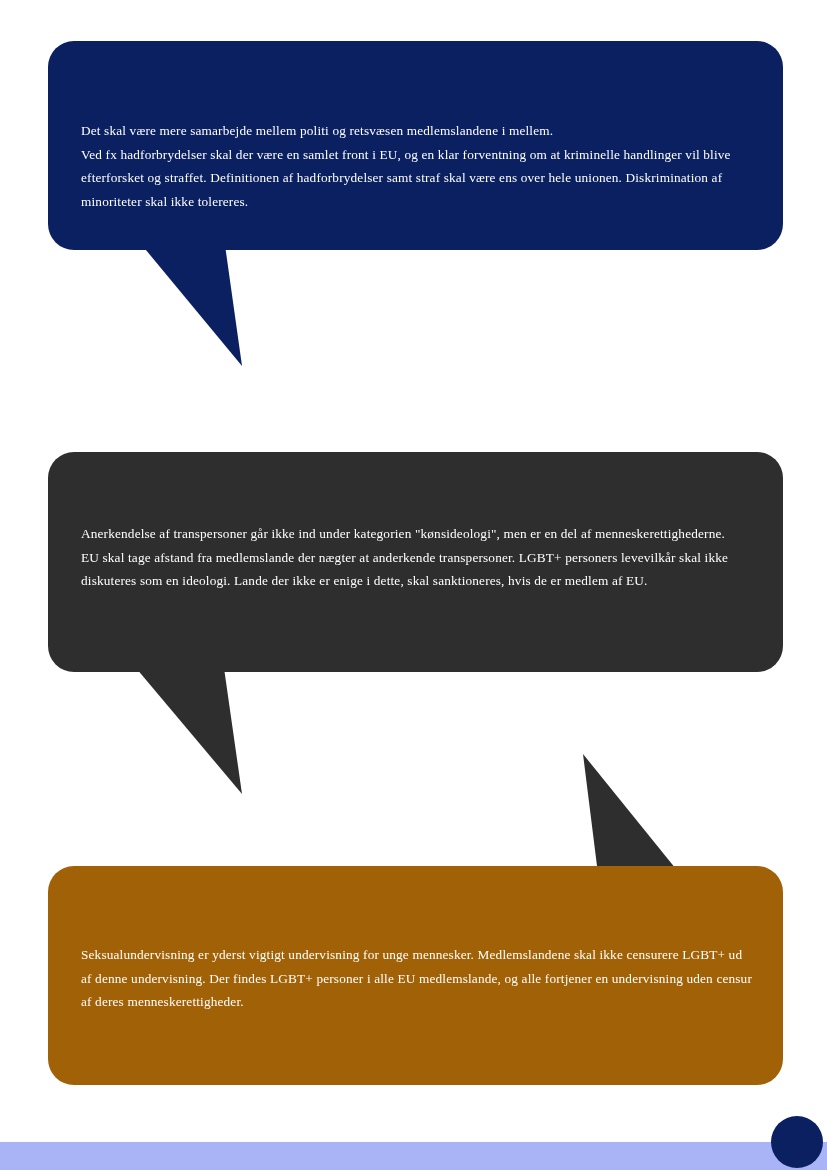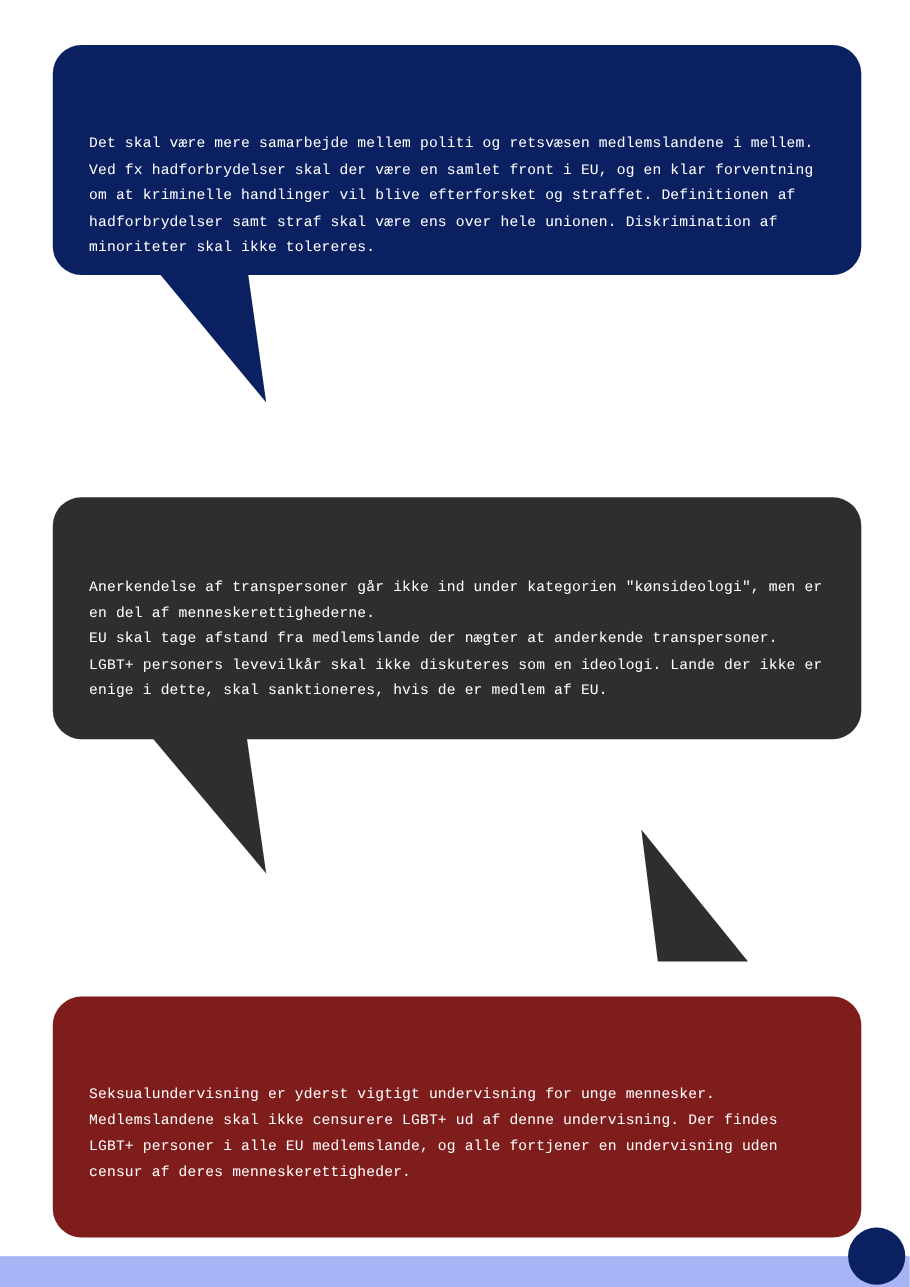--- a/index.html
+++ b/index.html
@@ -33,21 +33,21 @@
   }
   .bubble .bubble-text {
     position: absolute;
     left: 33px;
     right: 28px;
     color: #ffffff;
     font-size: 13.3px;
     line-height: 23.5px;
     letter-spacing: 0.15px;
     white-space: pre-line;
-    font-family: Liberation Mono, monospace;
+    font-family: Liberation Serif, serif;
   }
 
   #bubble-1 {
     left: 48px;
     top: 41px;
     width: 735px;
     height: 209px;
     background: #0a2060;
   }
   #bubble-1 .bubble-text { top: 78px; }
@@ -59,22 +59,21 @@
     height: 220px;
     background: #2e2e2e;
   }
   #bubble-2 .bubble-text { top: 70px; }
 
   #bubble-3 {
     left: 48px;
     top: 866px;
     width: 735px;
     height: 219px;
-    background: #7f1d1d;
-    margin-top: 40px;
+    background: #a16207;
   }
   #bubble-3 .bubble-text { top: 77px; }
 
   
   .tail {
     position: absolute;
     z-index: 1;
     overflow: visible;
   }
   #tail-1 { left: 136px; top: 238px; width: 120px; height: 130px; }

